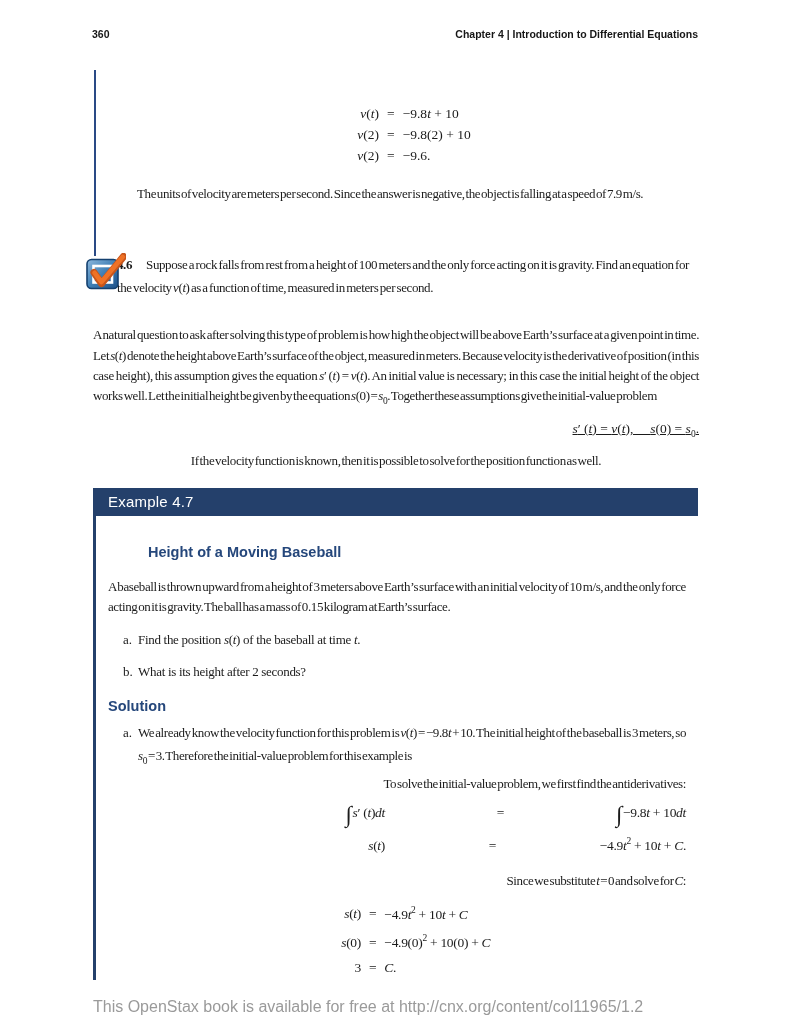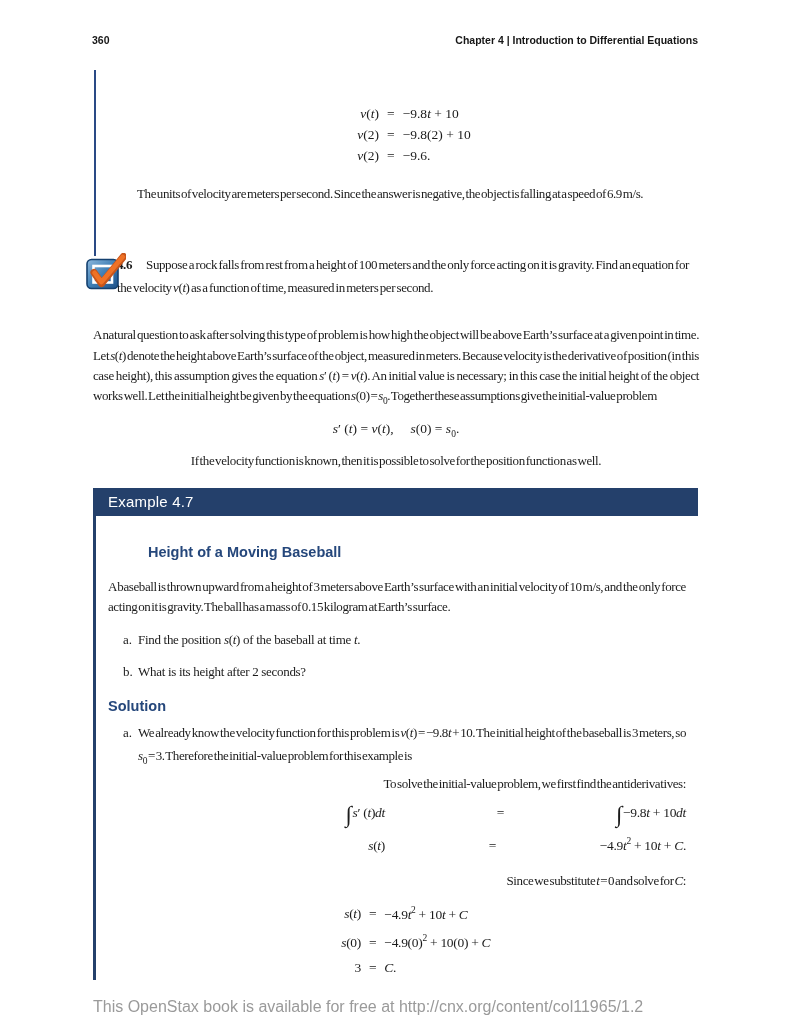--- a/index.html
+++ b/index.html
@@ -6,21 +6,21 @@
   .page{
     position:relative;width:791px;height:1024px;background:#ffffff;
     margin:0 auto;overflow:hidden;color:#1b1b1b;
     font-family:"Liberation Serif","DejaVu Serif",serif;
   }
   
   .page-header{
     position:absolute;top:28px;left:92px;width:606px;
     display:flex;justify-content:space-between;align-items:flex-start;
     font-family:"Liberation Sans","DejaVu Sans",sans-serif;
-    font-size:10.5px;font-weight:bold;color:#161616;margin-top:6px;
+    font-size:10.5px;font-weight:bold;color:#161616;
   }
   .page-footer{
     position:absolute;top:998px;left:93px;
     font-family:Liberation Sans, sans-serif;
     font-size:16px;color:#9a9a9a;
   }
   
   .section-line{position:absolute;left:94px;top:70px;width:2px;height:186px;background:#2a4a85;}
   
   .content{position:absolute;left:93px;top:100px;width:606px;}
@@ -34,21 +34,21 @@
   .eqrow .lhs{text-align:right;white-space:nowrap;}
   .eqrow .eqsign{padding:0 8px;font-style:normal;}
   .eqrow .rhs{white-space:nowrap;}
   .eq-velocity{margin:3px 0 0 226px;}
   .eq-velocity .lhs{width:60px;}
   .m i{font-style:italic;}
   .m{font-style:normal;}
   .int{font-size:23px;line-height:0;vertical-align:-5px;font-style:normal;padding-right:1px;}
   sup{font-size:9.5px;}
   sub{font-size:9.5px;}
-  .eq-center{margin:7px 0 6px 0;text-align:center;font-size:13.5px;line-height:21px;}
+  .eq-center{margin:7px 0 6px 0;text-align:right;font-size:13.5px;line-height:21px;text-decoration:underline;}
   
   .units-para{margin:18px 10px 0 44px;}
   
   .checkpoint{
     position:relative;margin:49px 0 0 24px;width:572px;
     font-size:13px;line-height:23px;text-align:justify;
     letter-spacing:-0.4px;word-spacing:-1.5px;
   }
   .cp-icon{position:absolute;left:-31px;top:0px;width:40px;height:38px;}
   .cp-num{font-weight:bold;margin-right:14px;}
@@ -112,21 +112,21 @@
           <span class="eqsign">=</span>
           <span class="rhs m">−9.8(2) + 10</span>
         </div>
         <div class="eqrow">
           <span class="lhs m"><i>v</i>(2)</span>
           <span class="eqsign">=</span>
           <span class="rhs m">−9.6.</span>
         </div>
       </div>
 
-    <p class="para units-para"><span>The units of velocity are meters per second. Since the answer is negative, the object is falling at a speed of 6.9 m/s.</span></p>
+    <p class="para units-para"><span>The units of velocity are meters per second. Since the answer is negative, the object is falling at a speed of 7.9 m/s.</span></p>
 
     <div class="checkpoint">
       <span class="cp-icon">
         <svg width="40" height="38" viewBox="0 0 40 38">
           <defs>
             <linearGradient id="cbg" x1="0" y1="0" x2="1" y2="1">
               <stop offset="0" stop-color="#8db8dd"></stop>
               <stop offset="0.5" stop-color="#3f7fb5"></stop>
               <stop offset="1" stop-color="#1d5189"></stop>
             </linearGradient>

